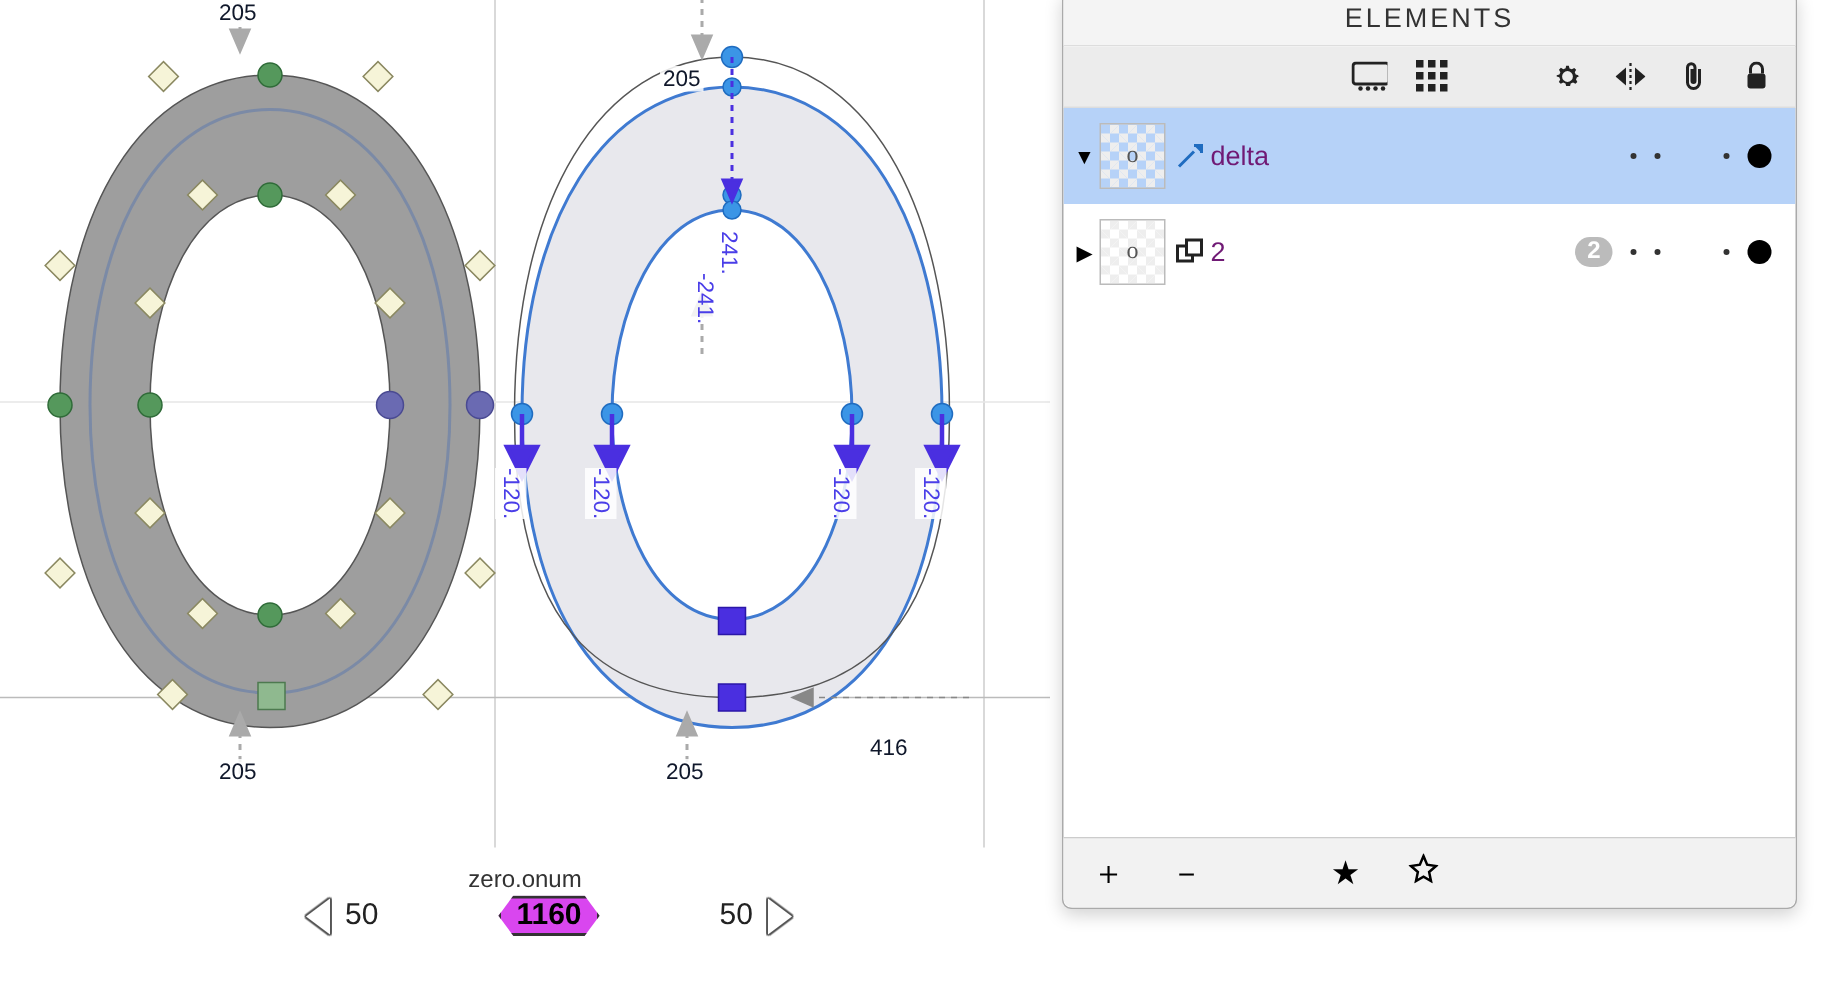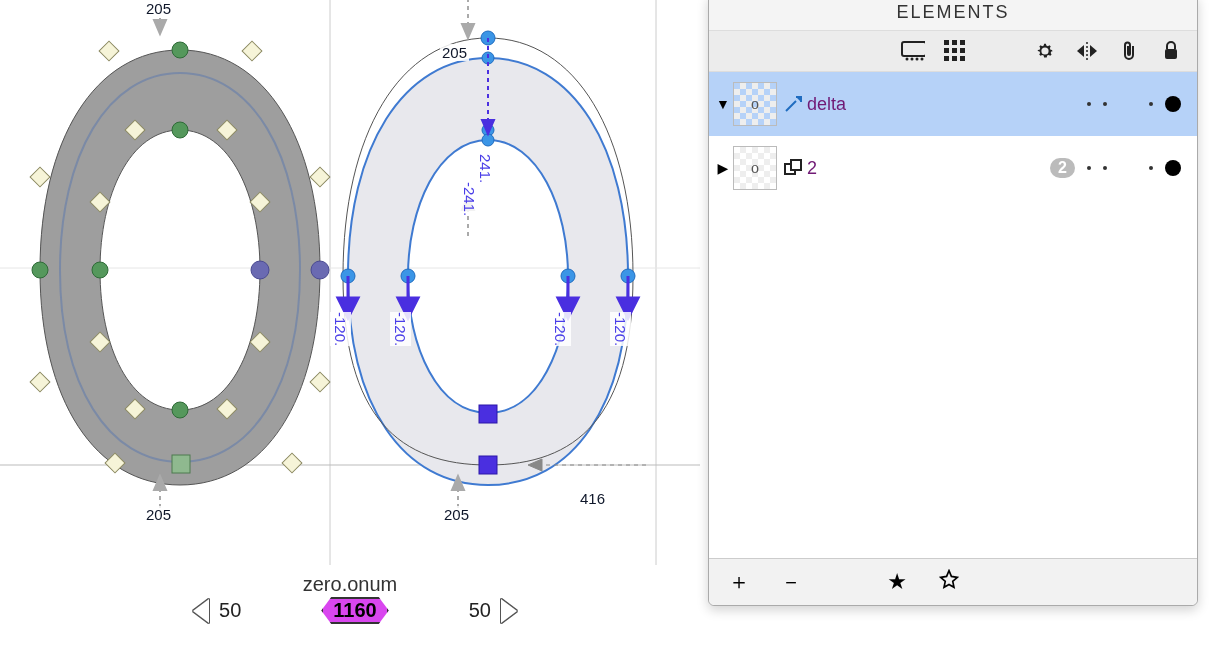--- a/index.html
+++ b/index.html
@@ -16,27 +16,27 @@
     position: absolute;
     left: 0; top: 0;
     width: 700px; height: 662px;
   }
   .canvas-area svg {
     position: absolute;
     left: 0; top: 0;
   }
   .metrics-bar {
     position: absolute;
-    left: 5px;
+    left: 16px;
     bottom: 38px;
     width: 700px;
     text-align: right;
   }
   .glyph-name {
-    font-size: 20px;
+    font-size: 16px;
     color: #333;
     position: absolute;
     left: 50%;
     transform: translateX(-50%);
     bottom: 66px;
   }
   .sidebearing-row {
     display: flex;
     align-items: center;
     justify-content: center;

